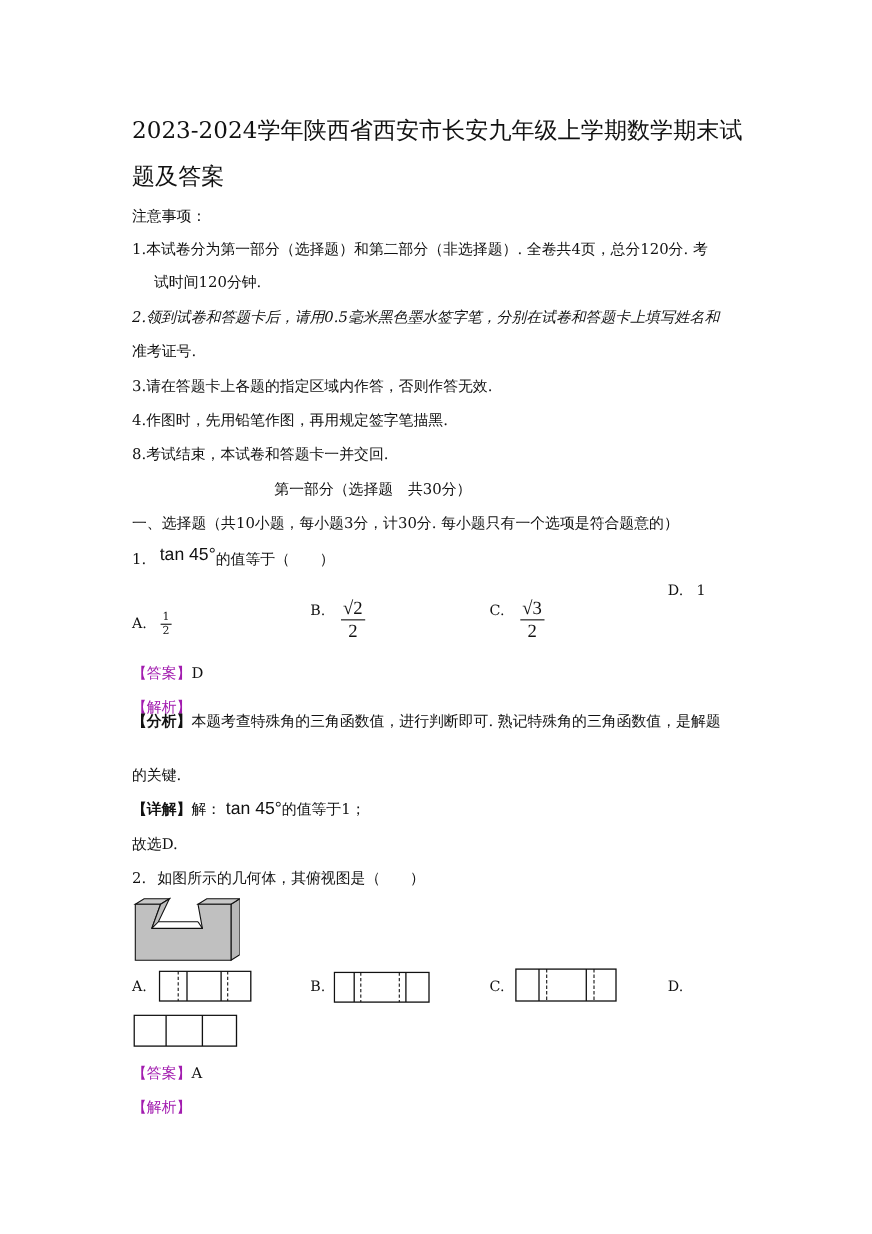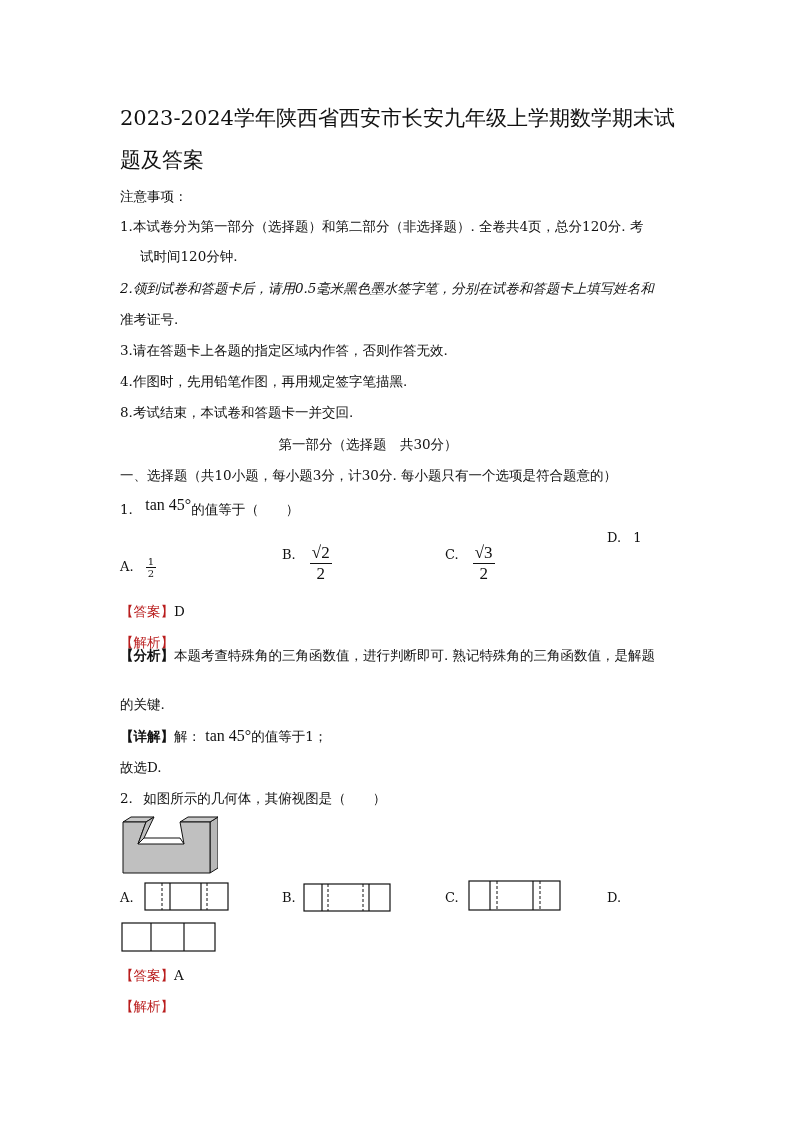--- a/index.html
+++ b/index.html
@@ -1,24 +1,24 @@
 <!DOCTYPE html>
 <html><head>
 <meta charset="utf-8">
 <style>
   html, body { margin: 0; padding: 0; background: #ffffff; }
   body { width: 793px; height: 1122px; position: relative; overflow: hidden;
          font-family: "DejaVu Serif", "Liberation Serif", serif; color: #111; }
   .abs { position: absolute; white-space: nowrap; }
   .title { font-size: 21px; left: 120px; }
   .line { font-size: 13.5px; left: 120px; }
-  .center { left: 0; width: 678px; text-align: center; font-size: 13.5px; padding-left: 29px; }
-  .tag { color: #b91c1c; }
+  .center { left: 0; width: 678px; text-align: center; font-size: 13.5px; }
+  .tag { color: #a21caf; }
   .bold-bracket { font-weight: bold; }
-  .math { font-family: Liberation Serif, serif; font-size: 16px; }
+  .math { font-family: Liberation Sans, sans-serif; font-size: 16px; }
   .frac { display: inline-block; vertical-align: middle; text-align: center; }
   .frac .num { display: block; border-bottom: 1px solid #111; padding: 0 2px; }
   .frac .den { display: block; }
   .frac.small { font-size: 10px; }
   .frac.big { font-family: "Liberation Serif", serif; font-size: 17px; }
   .opt-label { font-size: 13px; }
   svg { position: absolute; }
 </style>
 </head>
 <body>

